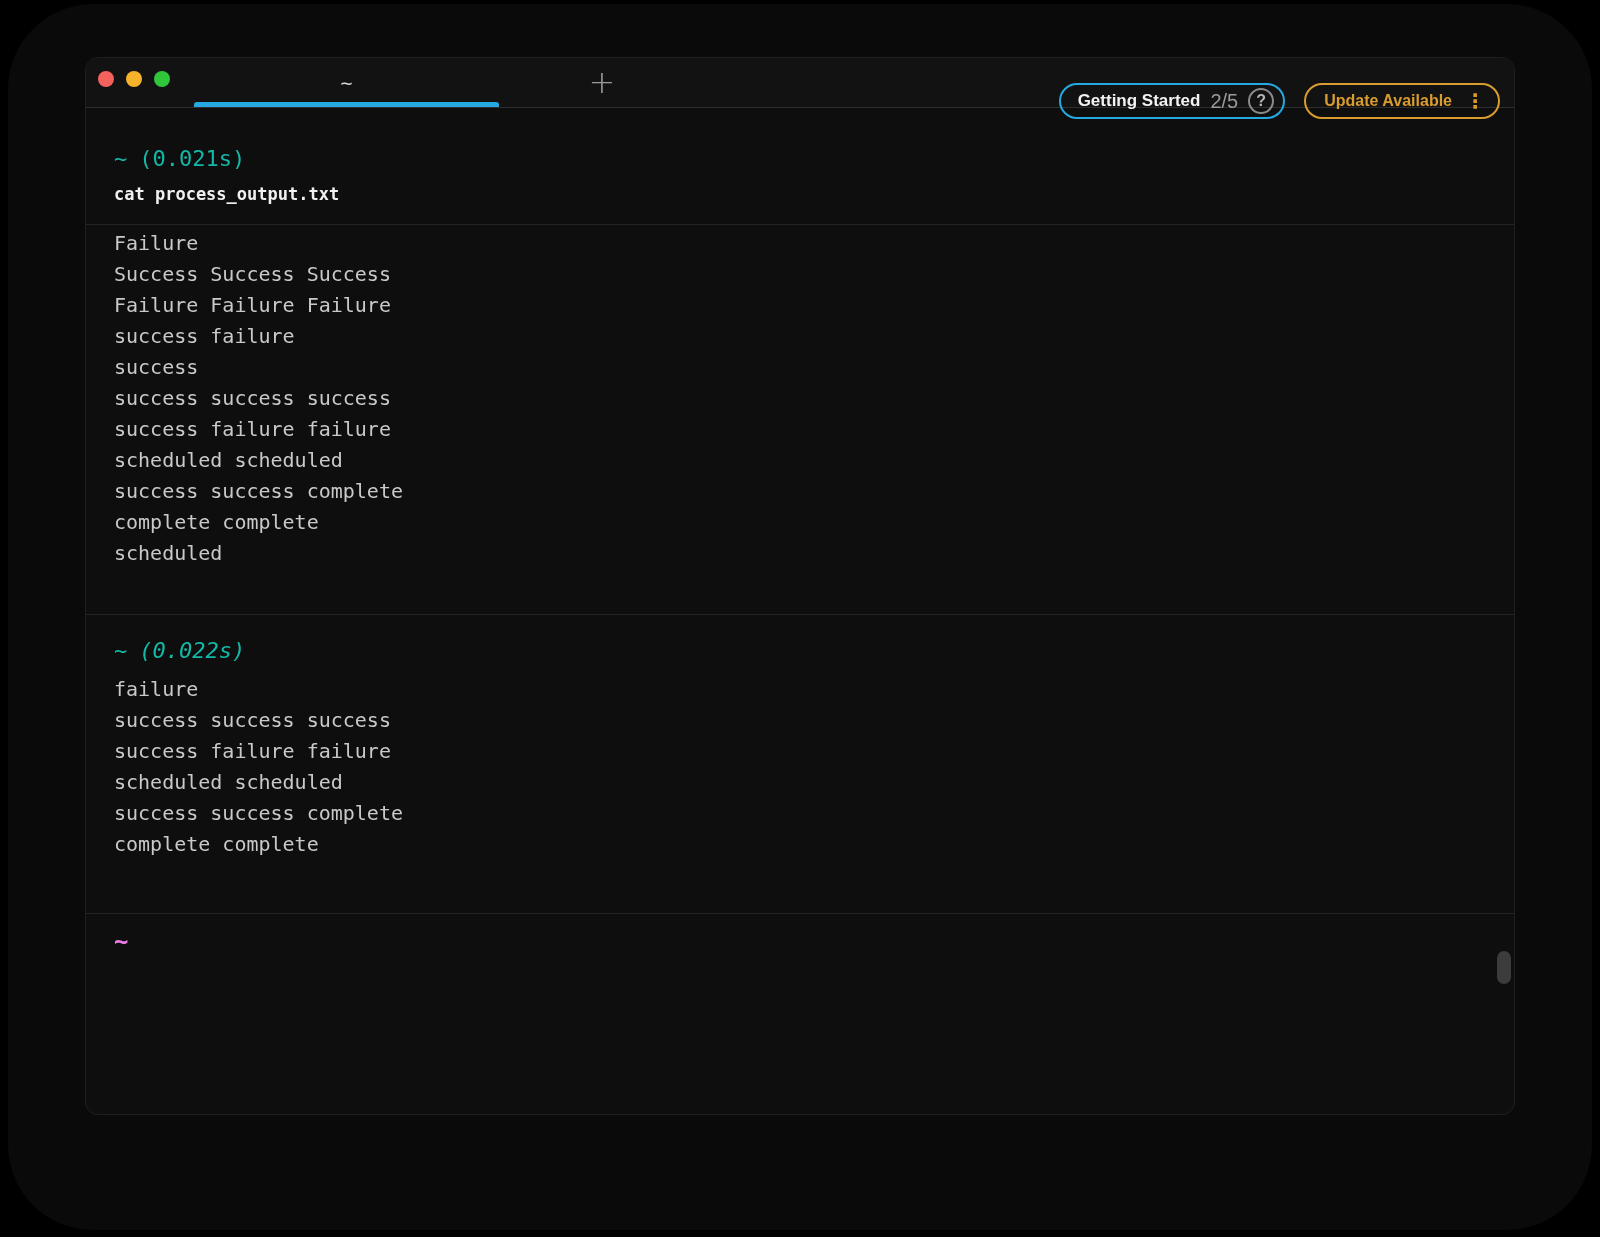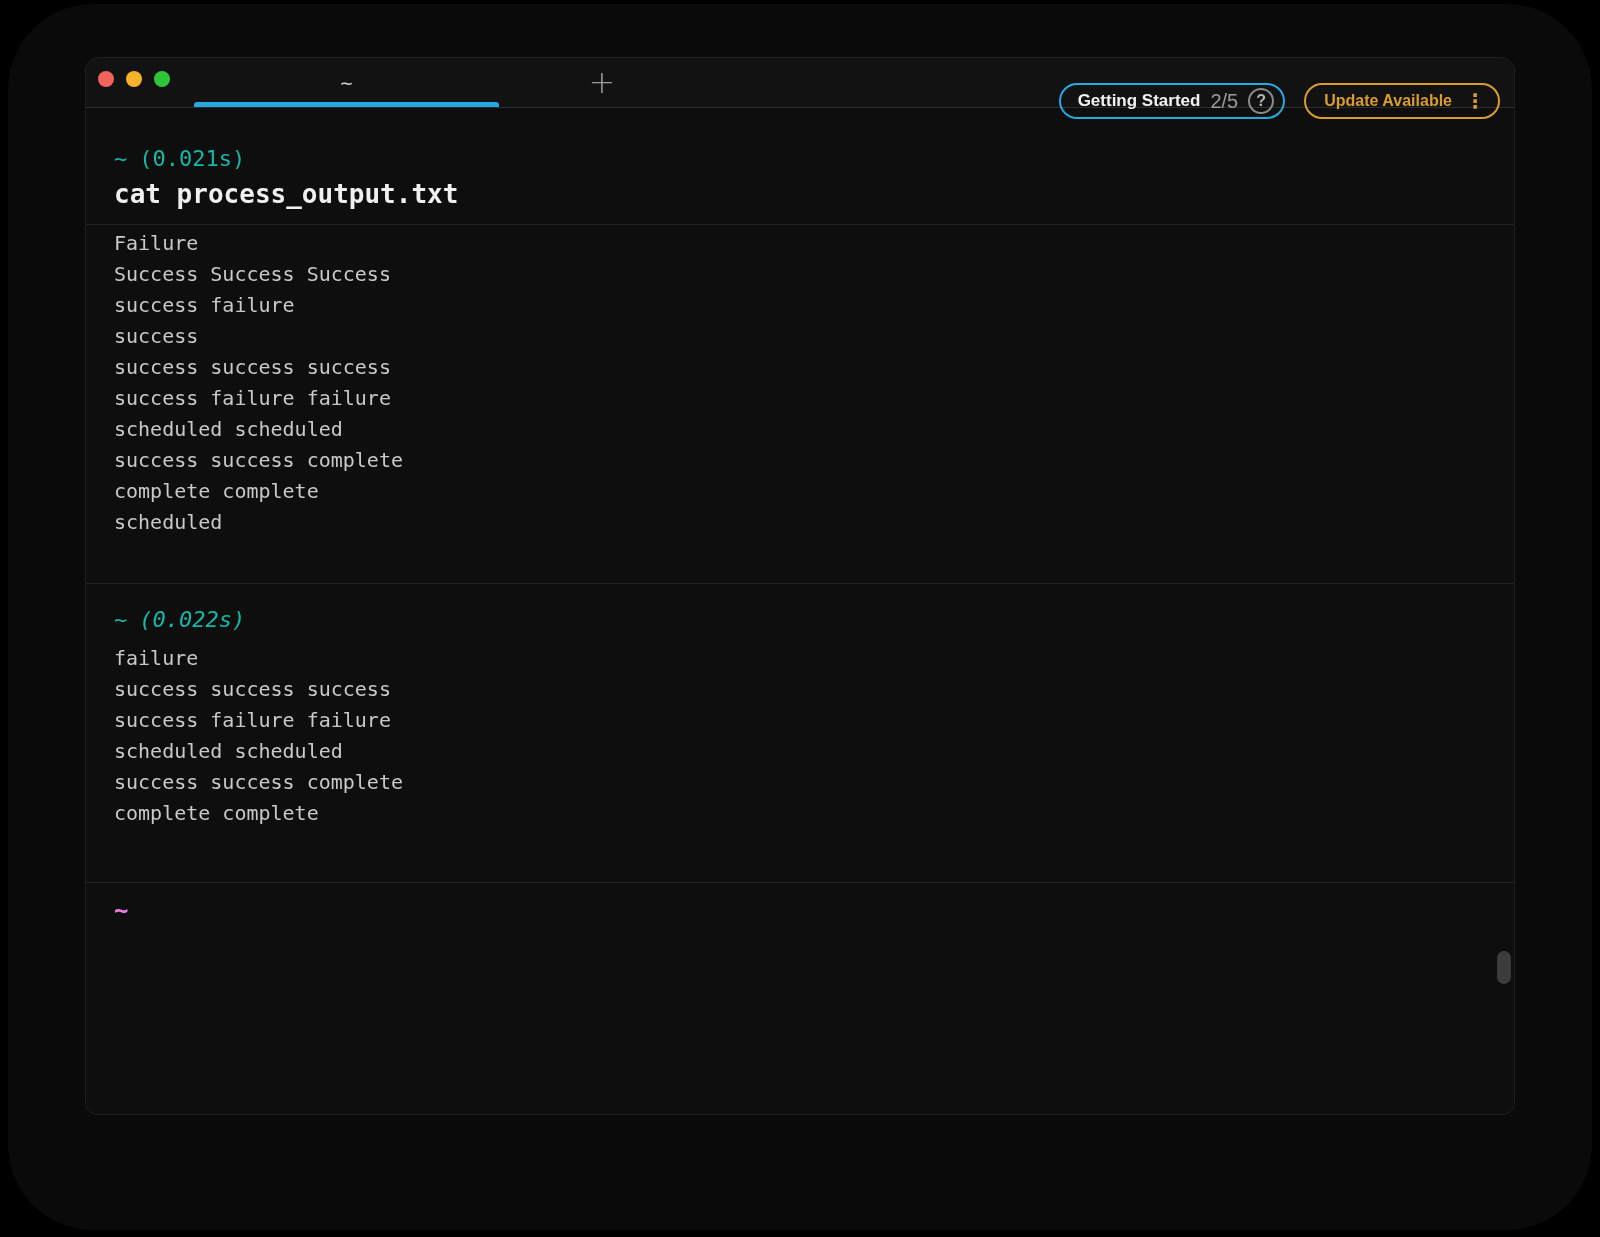--- a/index.html
+++ b/index.html
@@ -61,21 +61,21 @@
   .pill-up { border:2px solid #d99c2e; padding:0 13px 0 18px; gap:13px; }
   .up-label { color:#d99c2e; font-size:16px; font-weight:bold; }
   .up-menu { color:#d99c2e; font-size:20px; font-weight:bold;
              font-family:"DejaVu Sans", sans-serif; }
 
   
   .content { position:relative; padding:0 28px; height:1007px; }
 
   .block-header { color:#14b8a6; font-size:22px; line-height:30px; }
   .block-header .dur { margin-left:12px; }
-  .block-command { color:#f0f0f0; font-weight:bold; font-size:26px; line-height:40px; }
+  .block-command { color:#f0f0f0; font-weight:bold; font-size:17px; line-height:40px; }
 
   .divider { border-top:1px solid #242424; margin:0 -28px; }
 
   .out-line { color:#c9c9c9; font-size:20px; line-height:31px; white-space:pre; }
 
   .b1-header  { margin-top:36px; }
   .b1-divider { margin-top:10px; }
   .b1-output  { margin-top:3px; }
   .b2-divider { margin-top:45px; }
   .b2-header  { margin-top:21px;font-style:italic; }
@@ -128,20 +128,21 @@
 
     <div class="block">
       <div class="block-header b1-header">
         <span>~</span><span class="dur">(0.021s)</span>
       </div>
       <div class="block-command">cat process_output.txt</div>
       <div class="divider b1-divider"></div>
       <div class="block-output b1-output">
           <div class="out-line">Failure</div>
           <div class="out-line">Success Success Success</div>
+          <div class="out-line">Failure Failure Failure</div>
           <div class="out-line">success failure</div>
           <div class="out-line">success</div>
           <div class="out-line">success success success</div>
           <div class="out-line">success failure failure</div>
           <div class="out-line">scheduled scheduled</div>
           <div class="out-line">success success complete</div>
           <div class="out-line">complete complete</div>
           <div class="out-line">scheduled</div>
         </div>
     </div>

